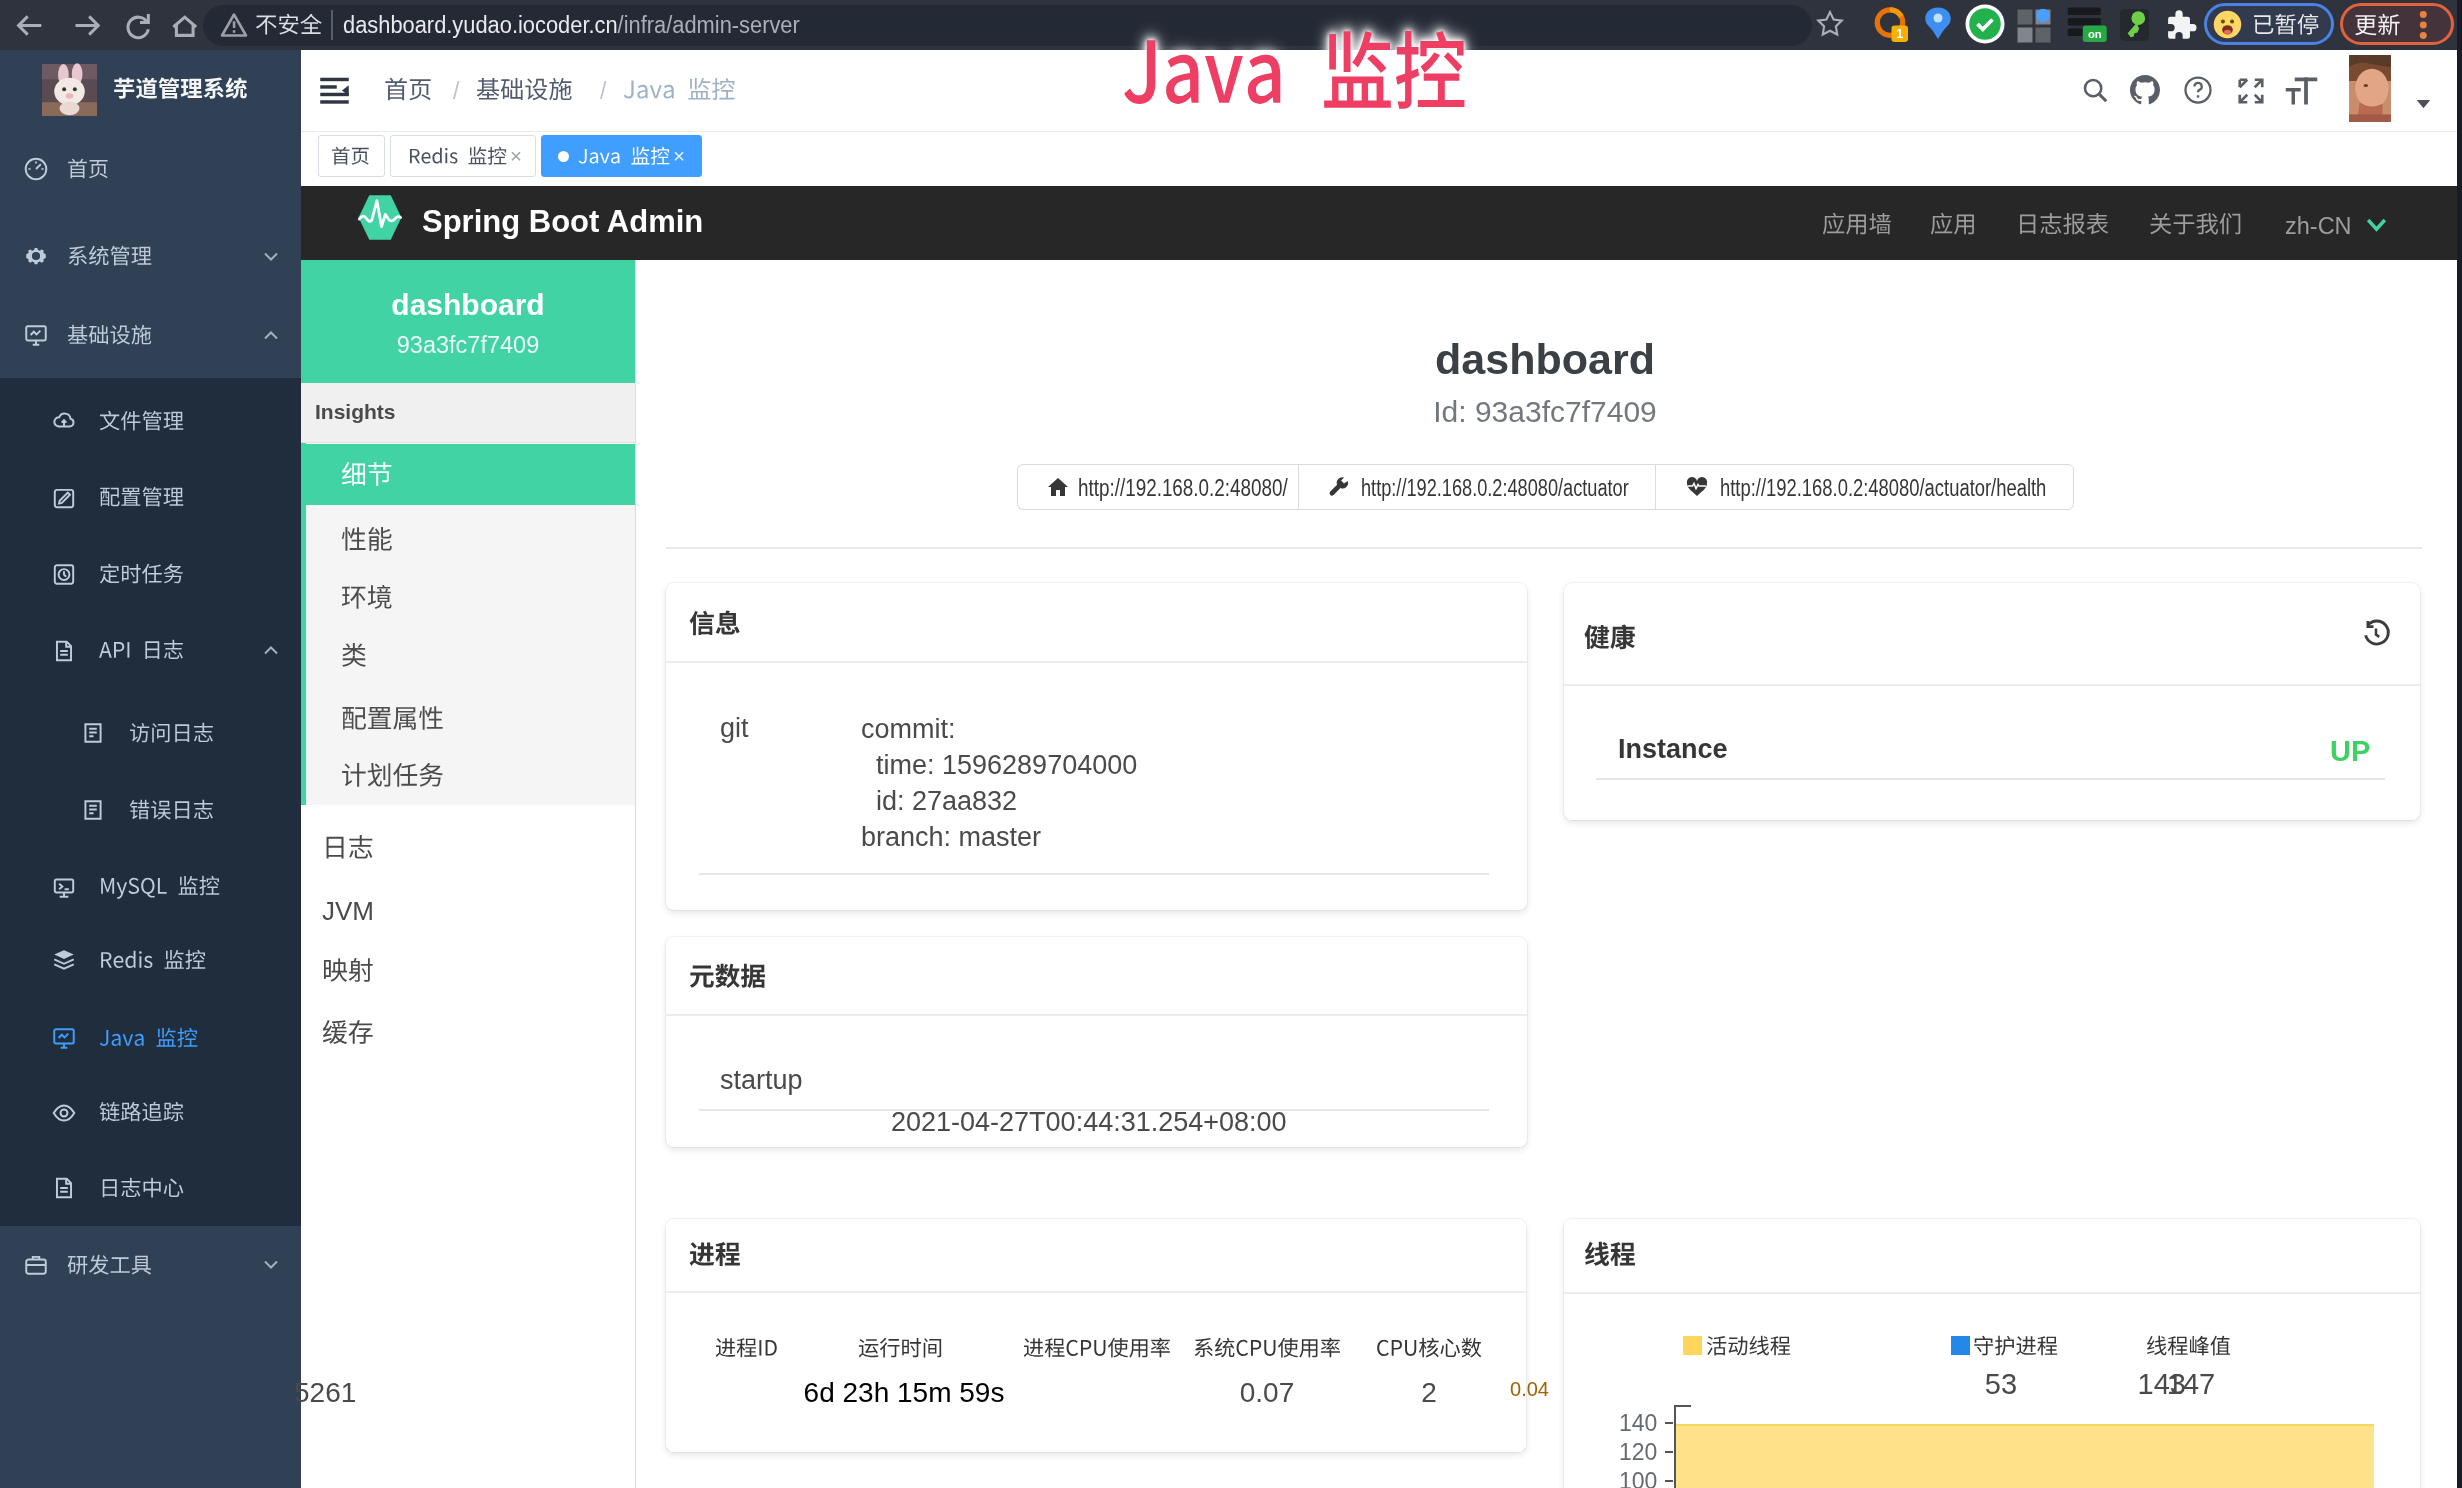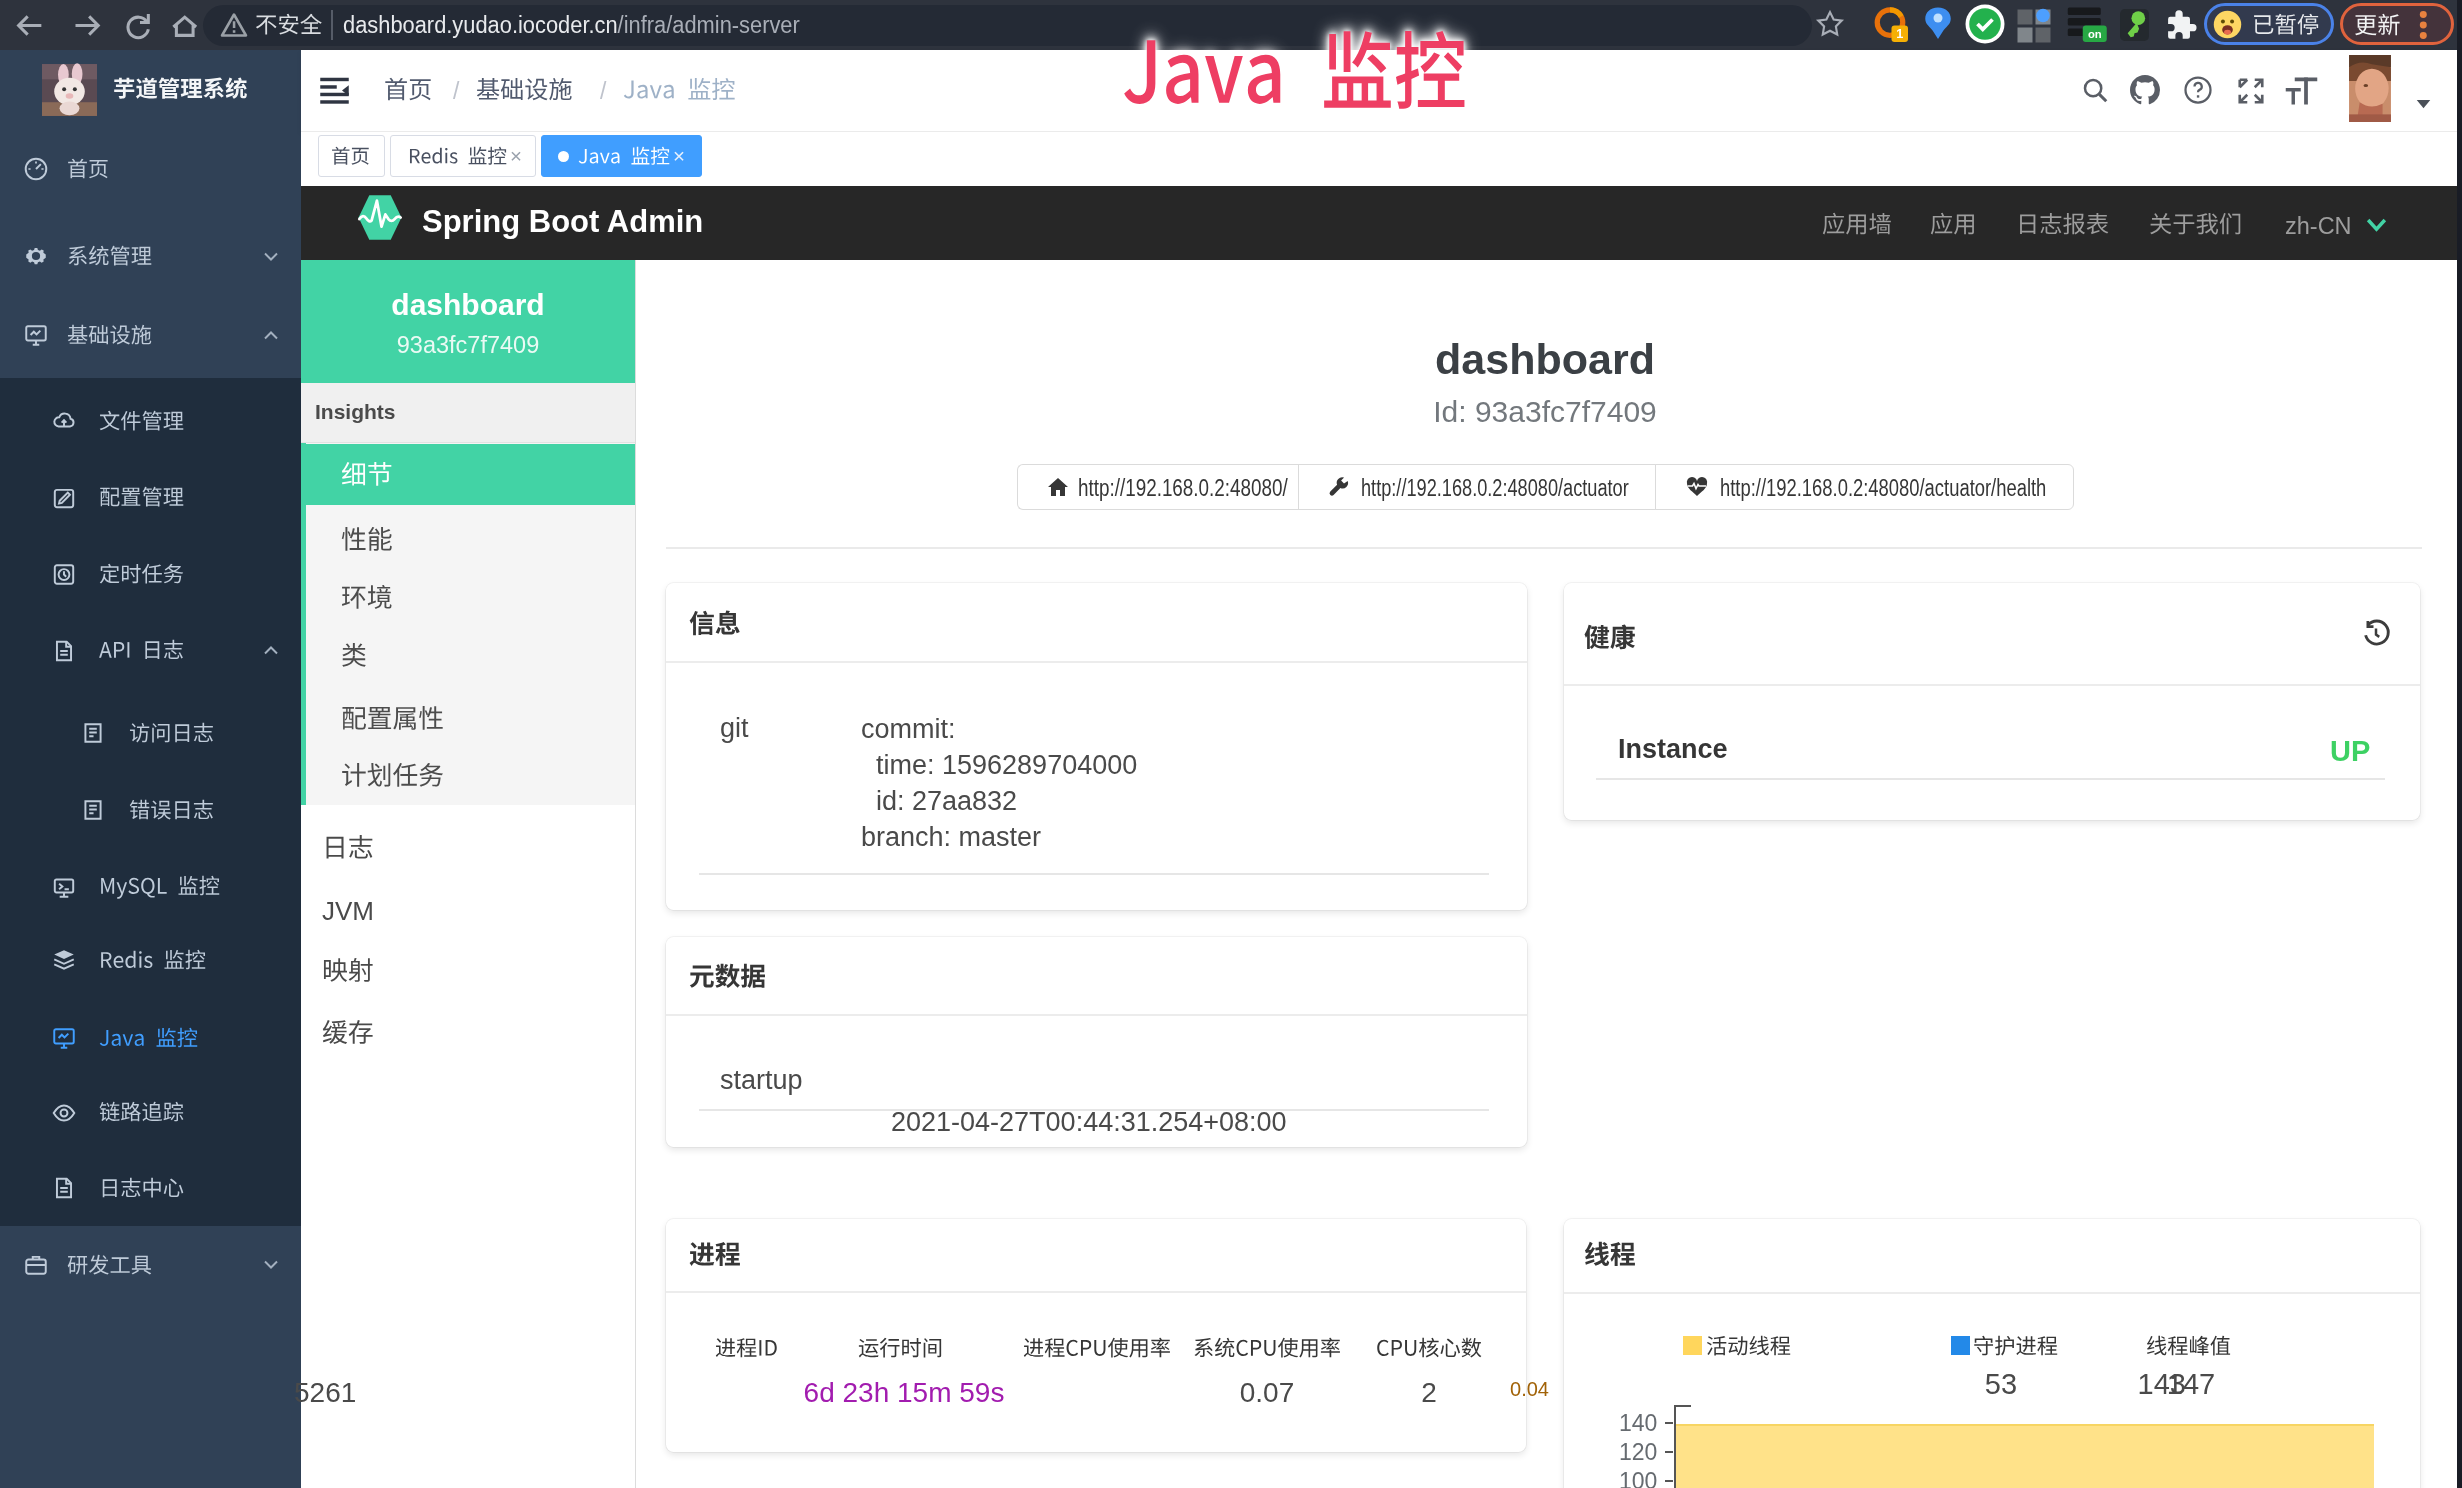--- a/index.html
+++ b/index.html
@@ -646,21 +646,21 @@
     <svg class="ct " style="width:106px;height:25px" viewBox="0 -880 4992 1160" preserveAspectRatio="xMinYMin meet" fill="#363636">
       <use href="#gR0043" x="0"></use>
       <use href="#gR0050" x="638"></use>
       <use href="#gR0055" x="1271"></use>
       <use href="#gR6838" x="1992"></use>
       <use href="#gR5fc3" x="2992"></use>
       <use href="#gR6570" x="3992"></use>
     </svg>
   </div>
 <div class="abs lt " style="left:294px;top:1379px;width:910px;text-align:left;font-size:28px;color:#4a4a4a;">5261</div>
-<div class="abs lt " style="left:449px;top:1379px;width:910px;text-align:center;font-size:28px;color:#a21caf;">6d 23h 15m 59s</div>
+<div class="abs lt " style="left:449px;top:1379px;width:910px;text-align:center;font-size:28px;color:#000000;">6d 23h 15m 59s</div>
 <div class="abs lt " style="left:639px;top:1379px;width:910px;text-align:right;font-size:20px;color:#a16207;">0.04</div>
 <div class="abs lt " style="left:812px;top:1379px;width:910px;text-align:center;font-size:28px;color:#4a4a4a;">0.07</div>
 <div class="abs lt " style="left:974px;top:1379px;width:910px;text-align:center;font-size:28px;color:#4a4a4a;">2</div>
 <div class="abs" style="left:1564px;top:1219px;width:856px;height:319px;background:#fff;border-radius:7.6px;box-shadow:0 3px 7.6px rgba(0,0,0,0.10),0 0 0 0.8px rgba(0,0,0,0.055)"></div>
 <div class="abs" style="left:1584px;top:1241px">
     <svg class="ct " style="width:52px;height:30px" viewBox="0 -880 2000 1160" preserveAspectRatio="xMinYMin meet" fill="#363636">
       <use href="#gB7ebf" x="0"></use>
       <use href="#gB7a0b" x="1000"></use>
     </svg>
   </div>

